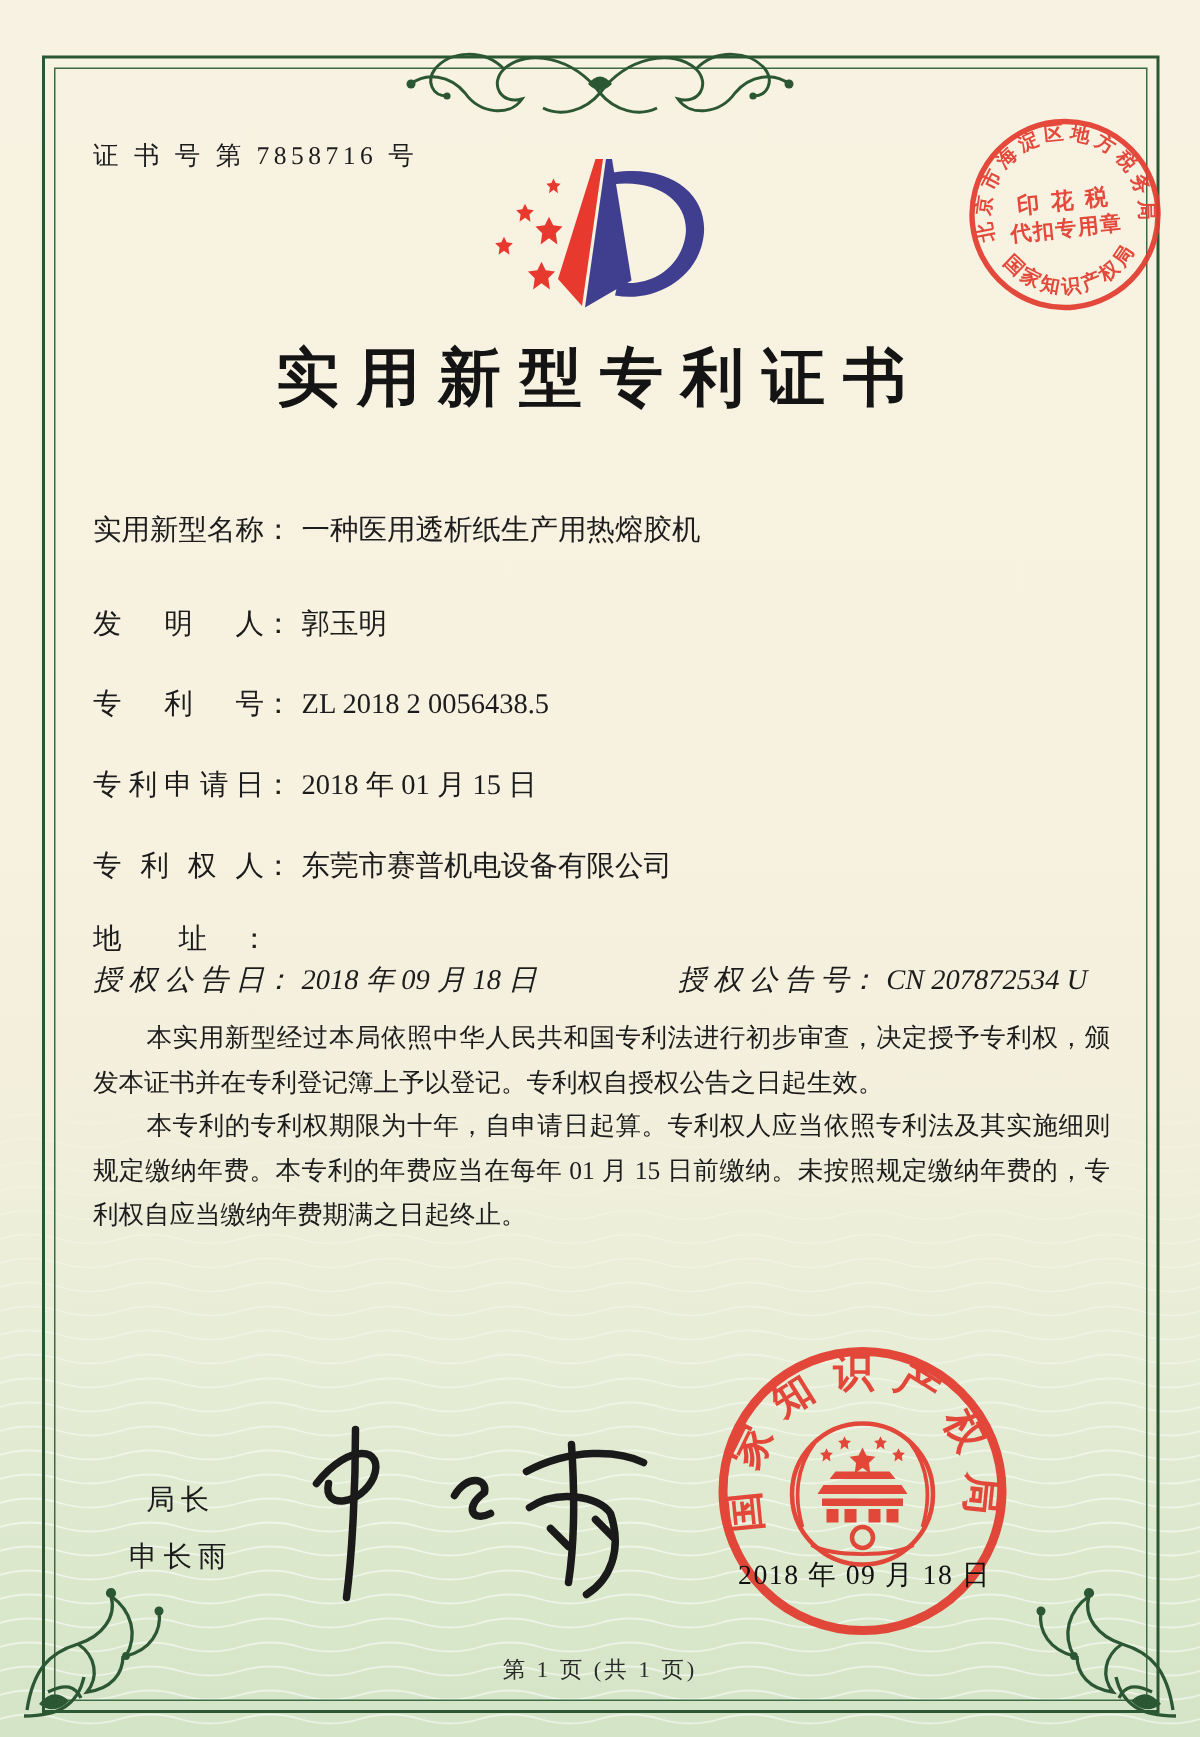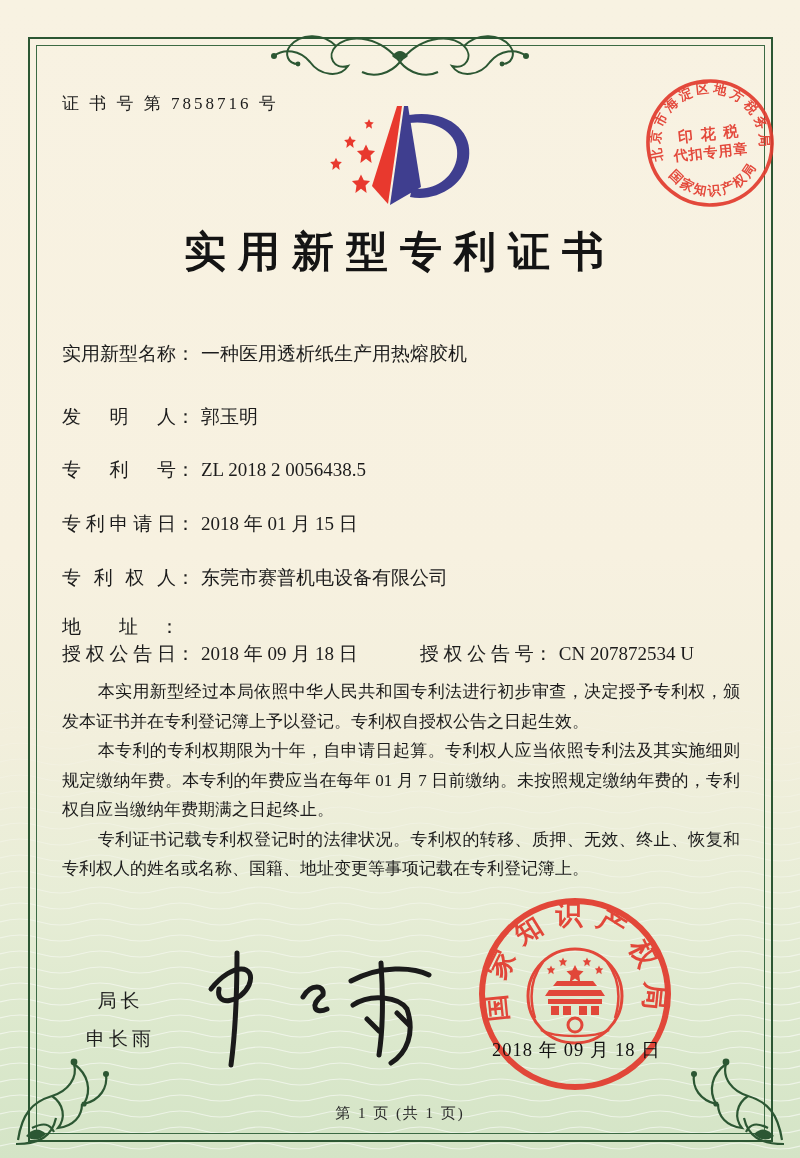--- a/index.html
+++ b/index.html
@@ -21,22 +21,22 @@
   .row .colon{flex:none;}
   .row .value{margin-left:6px;}
   .row-name{margin-bottom:36px;align-items:center;}
   .row-inv{margin-bottom:26px;}
   .row-patno{margin-bottom:27px;}
   .row-appdate{margin-bottom:27px;}
   .row-owner{margin-bottom:22px;}
   .row-addr{margin-bottom:0;gap:22px;}
   .row-addr .label{width:76px;}
   .row-addr .value{max-width:555px;}
-  .row-grant{margin-top:0;margin-bottom:0;align-items:baseline;}
-  .grant-right{display:flex;margin-left:62px;}
+  .row-grant{margin-top:0;margin-bottom:0;align-items:baseline;font-style:italic;}
+  .grant-right{display:flex;margin-left:94px;}
   .paras{margin-top:10px;}
   .paras p{margin:0;font-size:17px;line-height:29.5px;text-align:justify;text-indent:2.1em;
     font-family:"Liberation Serif","DejaVu Serif",serif;}
   .signoff{position:absolute;left:86px;top:982px;font-size:19px;letter-spacing:4px;line-height:38px;text-align:center;}
   .signature{position:absolute;left:185px;top:945px;}
   .tax-stamp{position:absolute;left:615px;top:48px;}
   .seal{position:absolute;left:465px;top:884px;}
   .seal-date{position:absolute;left:492px;top:1037px;font-size:18.5px;letter-spacing:1px;color:#111;z-index:5;}
   .footer{position:absolute;left:0;right:0;top:1104px;text-align:center;font-size:15px;letter-spacing:2px;color:#2a2a2a;}
   .top-ornament{position:absolute;left:50%;top:16px;transform:translateX(-50%);}
@@ -205,22 +205,21 @@
       <span class="value">2018 年 09 月 18 日</span>
       <span class="grant-right">
         <span class="label">授权公告号</span>
           <span class="colon">：</span>
         <span class="value">CN 207872534 U</span>
       </span>
     </div>
 
     <div class="paras">
       <p>本实用新型经过本局依照中华人民共和国专利法进行初步审查，决定授予专利权，颁发本证书并在专利登记簿上予以登记。专利权自授权公告之日起生效。</p>
-      <p>本专利的专利权期限为十年，自申请日起算。专利权人应当依照专利法及其实施细则规定缴纳年费。本专利的年费应当在每年 01 月 7 日前缴纳。未按照规定缴纳年费的，专利权自应当缴纳年费期满之日起终止。</p>
-      <p>专利证书记载专利权登记时的法律状况。专利权的转移、质押、无效、终止、恢复和专利权人的姓名或名称、国籍、地址变更等事项记载在专利登记簿上。</p>
+      <p>本专利的专利权期限为十年，自申请日起算。专利权人应当依照专利法及其实施细则规定缴纳年费。本专利的年费应当在每年 01 月 15 日前缴纳。未按照规定缴纳年费的，专利权自应当缴纳年费期满之日起终止。</p>
     </div>
   </div>
 
   <div class="signoff">
     <div>局长</div>
     <div>申长雨</div>
   </div>
 
   <svg class="signature" width="265" height="132" viewBox="0 0 265 132">
     <g stroke="#1a1a1a" stroke-width="5" fill="none" stroke-linecap="round" stroke-linejoin="round">

